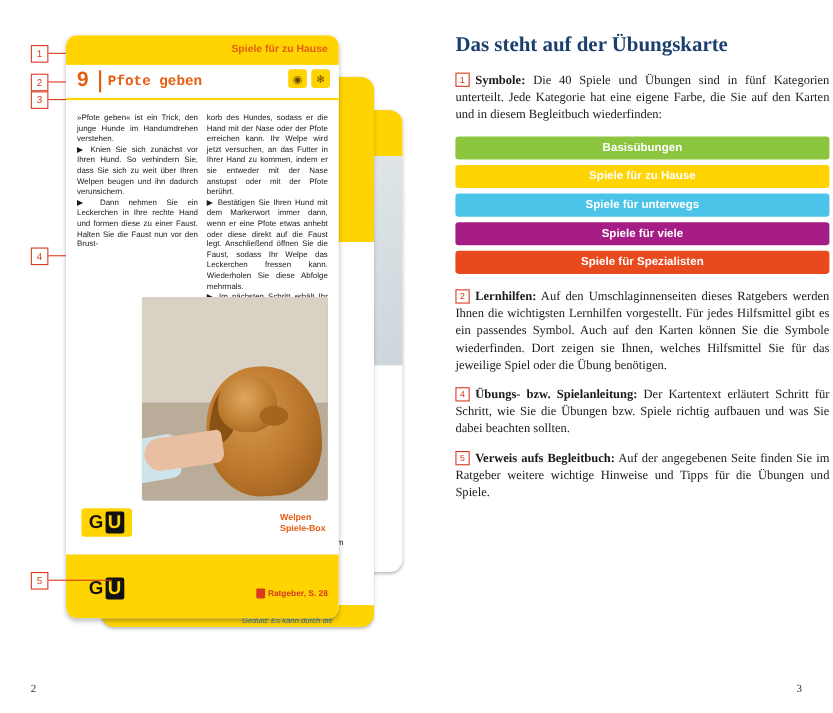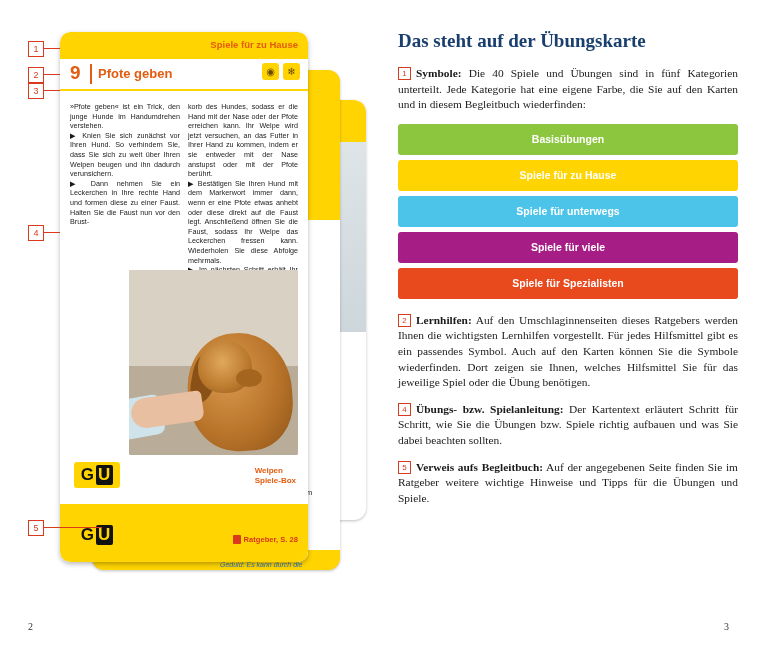--- a/index.html
+++ b/index.html
@@ -123,21 +123,21 @@
   .cf-num{
     position:absolute;left:10px;top:30px;
     font-family:"Liberation Sans", sans-serif;
     font-weight:bold;font-size:19px;color:#e35c10;
   }
   .cf-divider{
     position:absolute;left:30px;top:32px;width:1.5px;height:20px;background:#e35c10;
   }
   .cf-title{
     position:absolute;left:38px;top:34px;
-    font-family:Liberation Sans, sans-serif;
+    font-family:Liberation Mono, monospace;
     font-weight:bold;font-size:13px;color:#e35c10;
   }
   .cf-icons{
     position:absolute;right:8px;top:31px;
     display:flex;gap:4px;
   }
   .cf-icons .ic{
     width:17px;height:17px;background:#ffd400;border-radius:3px;
     display:flex;align-items:center;justify-content:center;
     font-size:10px;color:#6b4a00;
@@ -211,41 +211,41 @@
   .ds-arm{
     position:absolute;left:-10px;bottom:18px;width:44px;height:40px;
     background:#cfe3ea;border-radius:8px;transform:rotate(-10deg);
   }
 
   
   .ds2{position:absolute;inset:0;background:linear-gradient(160deg,#e6ebee,#cdd6db);}
   .ds2 .blur{position:absolute;left:18%;top:18%;width:64%;height:64%;background:rgba(255,255,255,.45);border-radius:50%;}
 
   
-  .right{position:absolute;left:398px;top:30px;width:340px;}
+  .right{position:absolute;left:414px;top:30px;width:340px;}
   .right h1{
     font-family:"Liberation Serif", serif;
     font-weight:bold;font-size:19px;color:#1a3f6f;
     margin:0 0 14px 0;
   }
   .right p{
     font-size:11.4px;line-height:15.6px;margin:0 0 11px 0;text-align:justify;
     font-family:"Liberation Serif", serif;
   }
   .numbox{
     display:inline-block;width:11px;height:11px;
     border:1px solid #d93a1e;color:#d93a1e;
     font-family:"Liberation Sans", sans-serif;
     font-size:8px;line-height:11px;text-align:center;
     margin-right:5px;vertical-align:1px;
   }
   .bold{font-weight:bold;}
   .cat-list{margin:10px 0 14px 0;}
   .cat{
-    height:31px;border-radius:3px;margin-bottom:5px;
+    height:21px;border-radius:3px;margin-bottom:5px;
     display:flex;align-items:center;justify-content:center;
     font-family:"Liberation Sans", sans-serif;
     font-weight:bold;font-size:10.5px;color:#ffffff;
   }
   .cat.yellow{color:#ffffff;}
   .pagenum{
     position:absolute;bottom:16px;
     font-family:"Liberation Serif", serif;
     font-size:10px;color:#333;
   }

